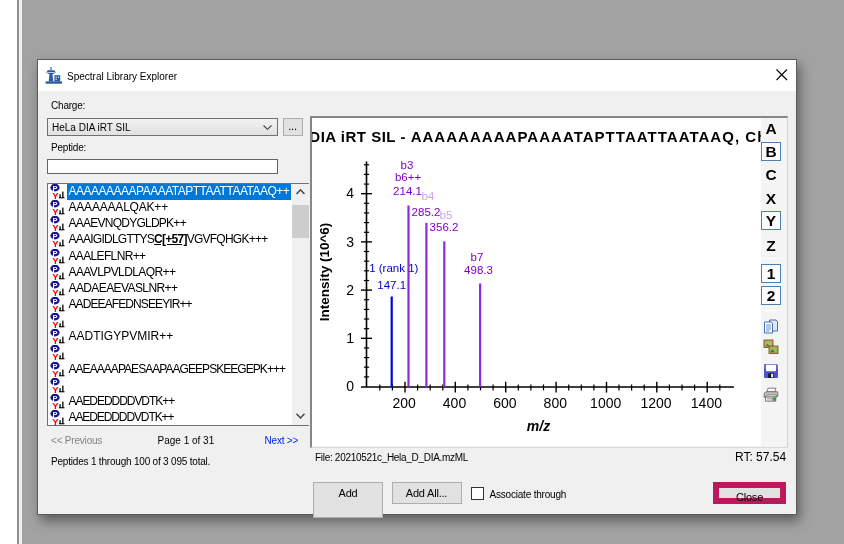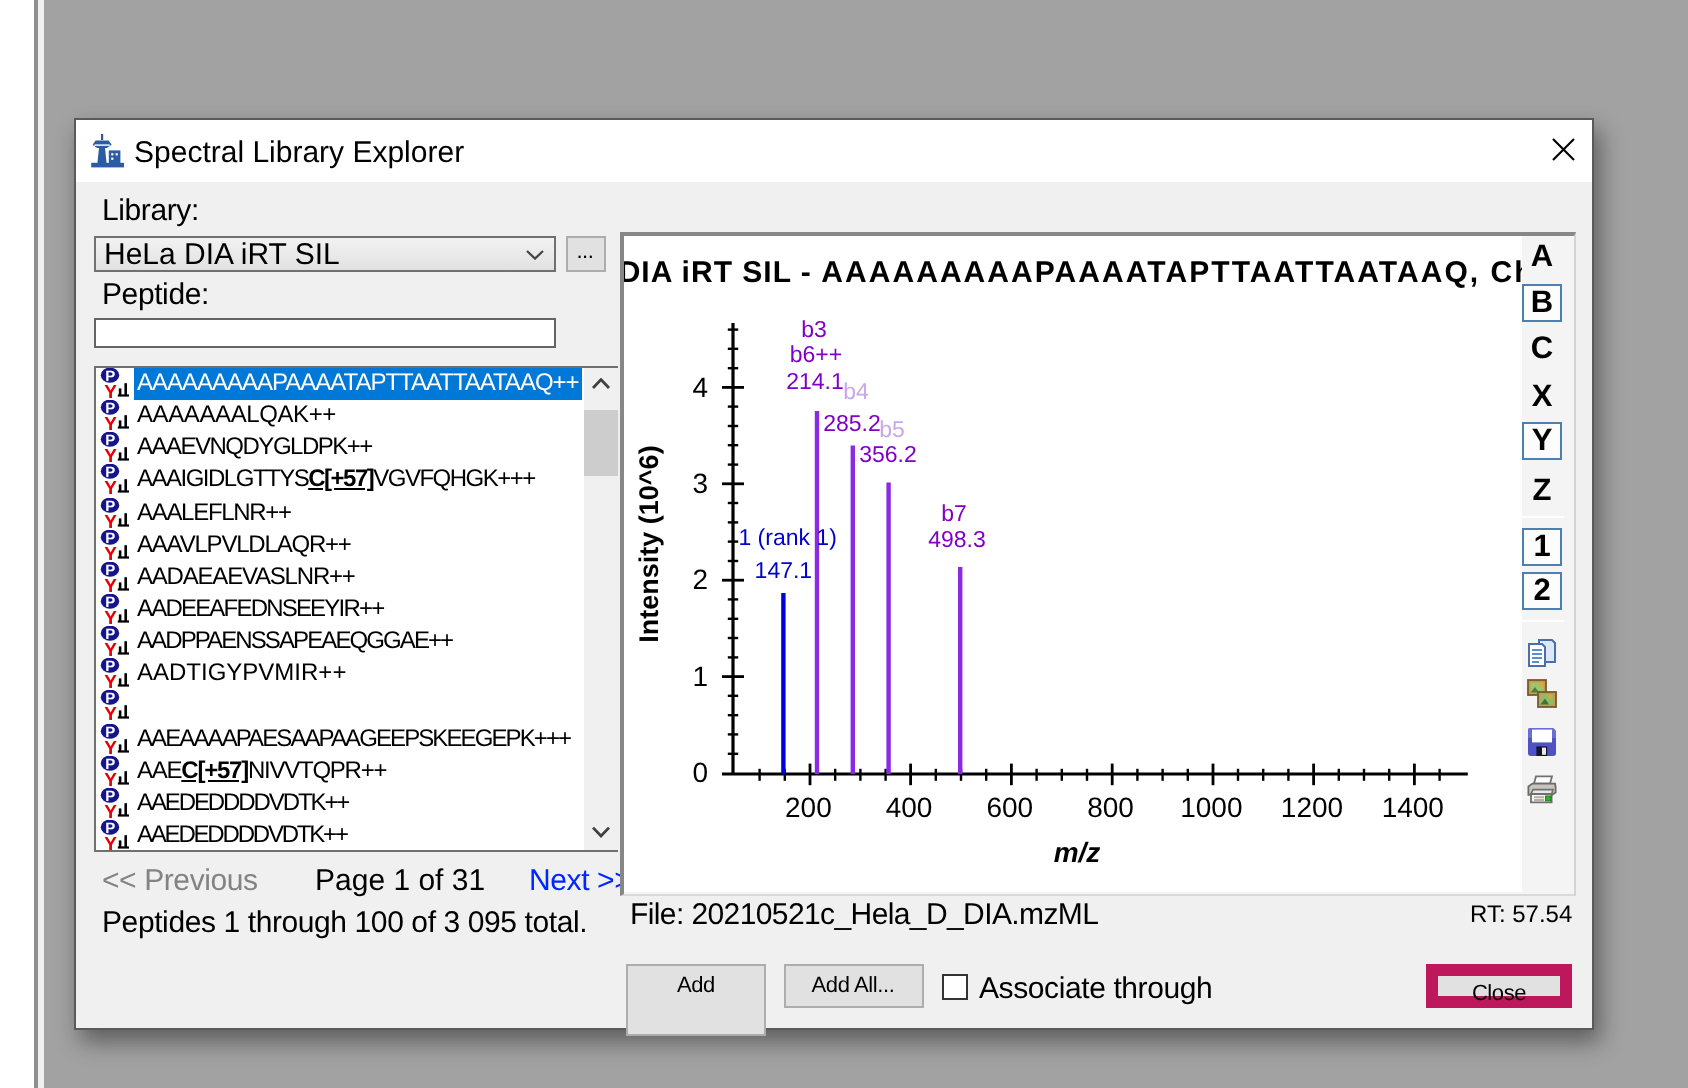--- a/index.html
+++ b/index.html
@@ -1,17 +1,17 @@
 <!DOCTYPE html>
 <html><head><meta charset="utf-8"><style>
 * { margin:0; padding:0; box-sizing:border-box; }
 html,body { width:844px; height:544px; overflow:hidden; font-family:"Liberation Sans",sans-serif; }
 body { background:#a2a2a2; position:relative; }
 .abs { position:absolute; }
-.t11 { font-size:15px; letter-spacing:-0.2px; color:#000; white-space:nowrap; line-height:13px; }
+.t11 { font-size:10px; letter-spacing:-0.2px; color:#000; white-space:nowrap; line-height:13px; }
 #dlg { left:37px; top:59px; width:760px; height:456px; background:#f0f0f0;
        border:1px solid #5a5a5a; box-shadow:3px 6px 11px rgba(0,0,0,0.42); }
 #tbar { left:38px; top:60px; width:758px; height:31px; background:#fff; }
 .mod { font-weight:bold; text-decoration:underline; }
 .lrow { height:16.15px; position:relative; white-space:nowrap; }
 .ric { position:absolute; left:1.5px; top:0px; }
 .rtx { position:absolute; left:20px; top:0px; font-size:12px; color:#000; line-height:15px; }
 .lrow.sel .rtx { background:#0078d7; color:#fff; padding:0 2px 1.3px 2px; left:18px; }
 .btn { background:#e1e1e1; border:1px solid #adadad; font-size:11px; letter-spacing:-0.2px; color:#000;
        text-align:center; line-height:20px; }
@@ -41,21 +41,21 @@
       <rect x="12.8" y="9.6" width="1.1" height="1.1"></rect>
 <rect x="10.6" y="11.8" width="1.1" height="1.1"></rect>
 </g>
 </svg>
 <div class="abs t11" style="left:67px;top:70px;letter-spacing:0">Spectral Library Explorer</div>
 <svg class="abs" style="left:776px;top:69px" width="12" height="12" viewBox="0 0 12 12">
 <line x1="0.5" y1="0.5" x2="11" y2="11" stroke="#000" stroke-width="1.1"></line>
 <line x1="11" y1="0.5" x2="0.5" y2="11" stroke="#000" stroke-width="1.1"></line>
   </svg>
 
-<div class="abs t11" style="left:51px;top:99px">Library:</div>
+<div class="abs t11" style="left:51px;top:99px">Charge:</div>
 <div class="abs" style="left:47px;top:117.5px;width:231px;height:18px;border:1px solid #707070;background:linear-gradient(#f2f2f2,#e1e1e1)">
   <div class="t11" style="position:absolute;left:4px;top:2.5px;letter-spacing:0">HeLa DIA iRT SIL</div>
   <svg style="position:absolute;right:5px;top:6.5px" width="9" height="5" viewBox="0 0 9 5">
       <polyline points="0.5,0.5 4.5,4.3 8.5,0.5" fill="none" stroke="#444" stroke-width="1.1"></polyline>
     </svg>
 </div>
 <div class="abs btn" style="left:282.5px;top:117.5px;width:20px;height:18px;line-height:14px">...</div>
 <div class="abs t11" style="left:51px;top:141px">Peptide:</div>
 <div class="abs" style="left:47px;top:158.5px;width:231px;height:15px;background:#fff;border:1px solid #646464"></div>
 
@@ -169,21 +169,20 @@
       <span class="ric"><svg width="16" height="16" viewBox="0 0 16 16">
           <ellipse cx="5" cy="3.6" rx="4.6" ry="3.8" fill="#14148c"></ellipse>
           <text x="5.1" y="6.7" font-size="7.5" font-weight="bold" text-anchor="middle" fill="#fff" font-family="Liberation Sans">P</text>
           <text x="5.3" y="15.2" font-size="9.5" font-weight="bold" text-anchor="middle" fill="#e80000" font-family="Liberation Sans">Y</text>
           <g fill="#000">
             <rect x="9.4" y="10.2" width="1.3" height="3.6"></rect>
             <rect x="12.2" y="7.6" width="1.3" height="6.2"></rect>
             <rect x="8.9" y="13.2" width="5.6" height="1.1"></rect>
           </g>
         </svg></span>
-      <span class="rtx" style="letter-spacing:-0.95px">AADPPAENSSAPEAEQGGAE++</span>
     </div>
 <div class="lrow">
       <span class="ric"><svg width="16" height="16" viewBox="0 0 16 16">
           <ellipse cx="5" cy="3.6" rx="4.6" ry="3.8" fill="#14148c"></ellipse>
           <text x="5.1" y="6.7" font-size="7.5" font-weight="bold" text-anchor="middle" fill="#fff" font-family="Liberation Sans">P</text>
           <text x="5.3" y="15.2" font-size="9.5" font-weight="bold" text-anchor="middle" fill="#e80000" font-family="Liberation Sans">Y</text>
           <g fill="#000">
             <rect x="9.4" y="10.2" width="1.3" height="3.6"></rect>
             <rect x="12.2" y="7.6" width="1.3" height="6.2"></rect>
             <rect x="8.9" y="13.2" width="5.6" height="1.1"></rect>
@@ -220,21 +219,20 @@
       <span class="ric"><svg width="16" height="16" viewBox="0 0 16 16">
           <ellipse cx="5" cy="3.6" rx="4.6" ry="3.8" fill="#14148c"></ellipse>
           <text x="5.1" y="6.7" font-size="7.5" font-weight="bold" text-anchor="middle" fill="#fff" font-family="Liberation Sans">P</text>
           <text x="5.3" y="15.2" font-size="9.5" font-weight="bold" text-anchor="middle" fill="#e80000" font-family="Liberation Sans">Y</text>
           <g fill="#000">
             <rect x="9.4" y="10.2" width="1.3" height="3.6"></rect>
             <rect x="12.2" y="7.6" width="1.3" height="6.2"></rect>
             <rect x="8.9" y="13.2" width="5.6" height="1.1"></rect>
           </g>
         </svg></span>
-      <span class="rtx" style="letter-spacing:-0.62px">AAE<span class="mod">C[+57]</span>NIVVTQPR++</span>
     </div>
 <div class="lrow">
       <span class="ric"><svg width="16" height="16" viewBox="0 0 16 16">
           <ellipse cx="5" cy="3.6" rx="4.6" ry="3.8" fill="#14148c"></ellipse>
           <text x="5.1" y="6.7" font-size="7.5" font-weight="bold" text-anchor="middle" fill="#fff" font-family="Liberation Sans">P</text>
           <text x="5.3" y="15.2" font-size="9.5" font-weight="bold" text-anchor="middle" fill="#e80000" font-family="Liberation Sans">Y</text>
           <g fill="#000">
             <rect x="9.4" y="10.2" width="1.3" height="3.6"></rect>
             <rect x="12.2" y="7.6" width="1.3" height="6.2"></rect>
             <rect x="8.9" y="13.2" width="5.6" height="1.1"></rect>

